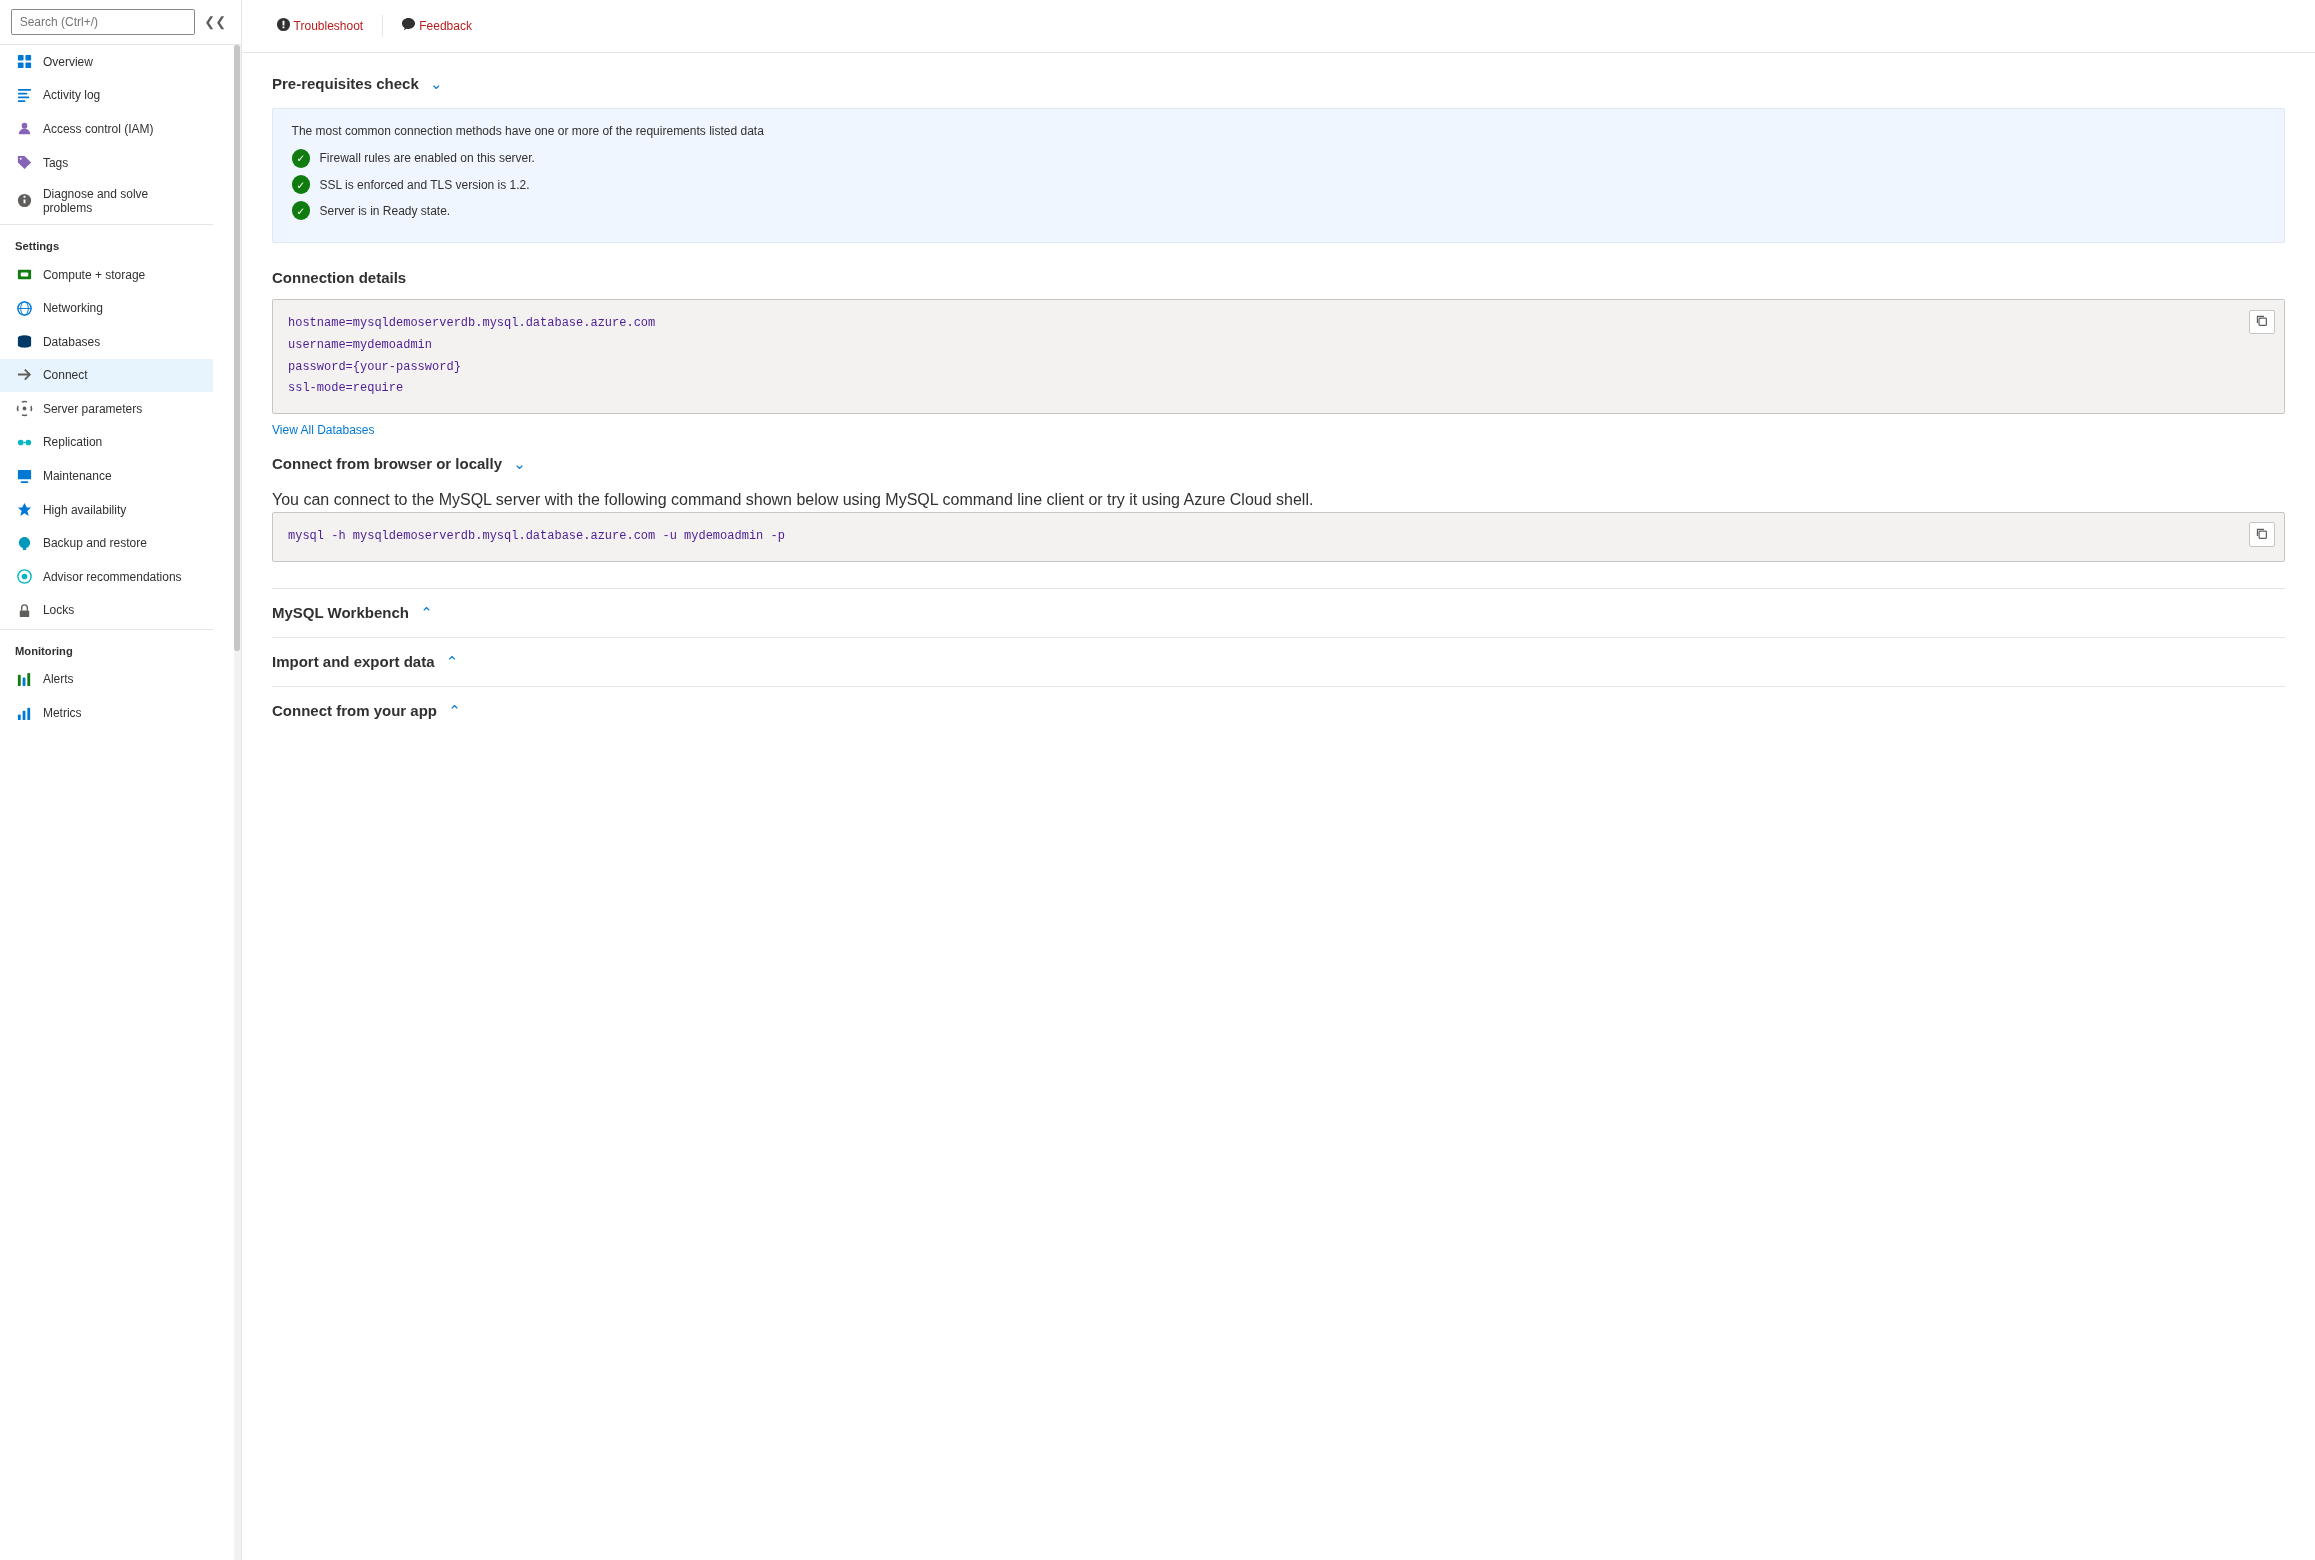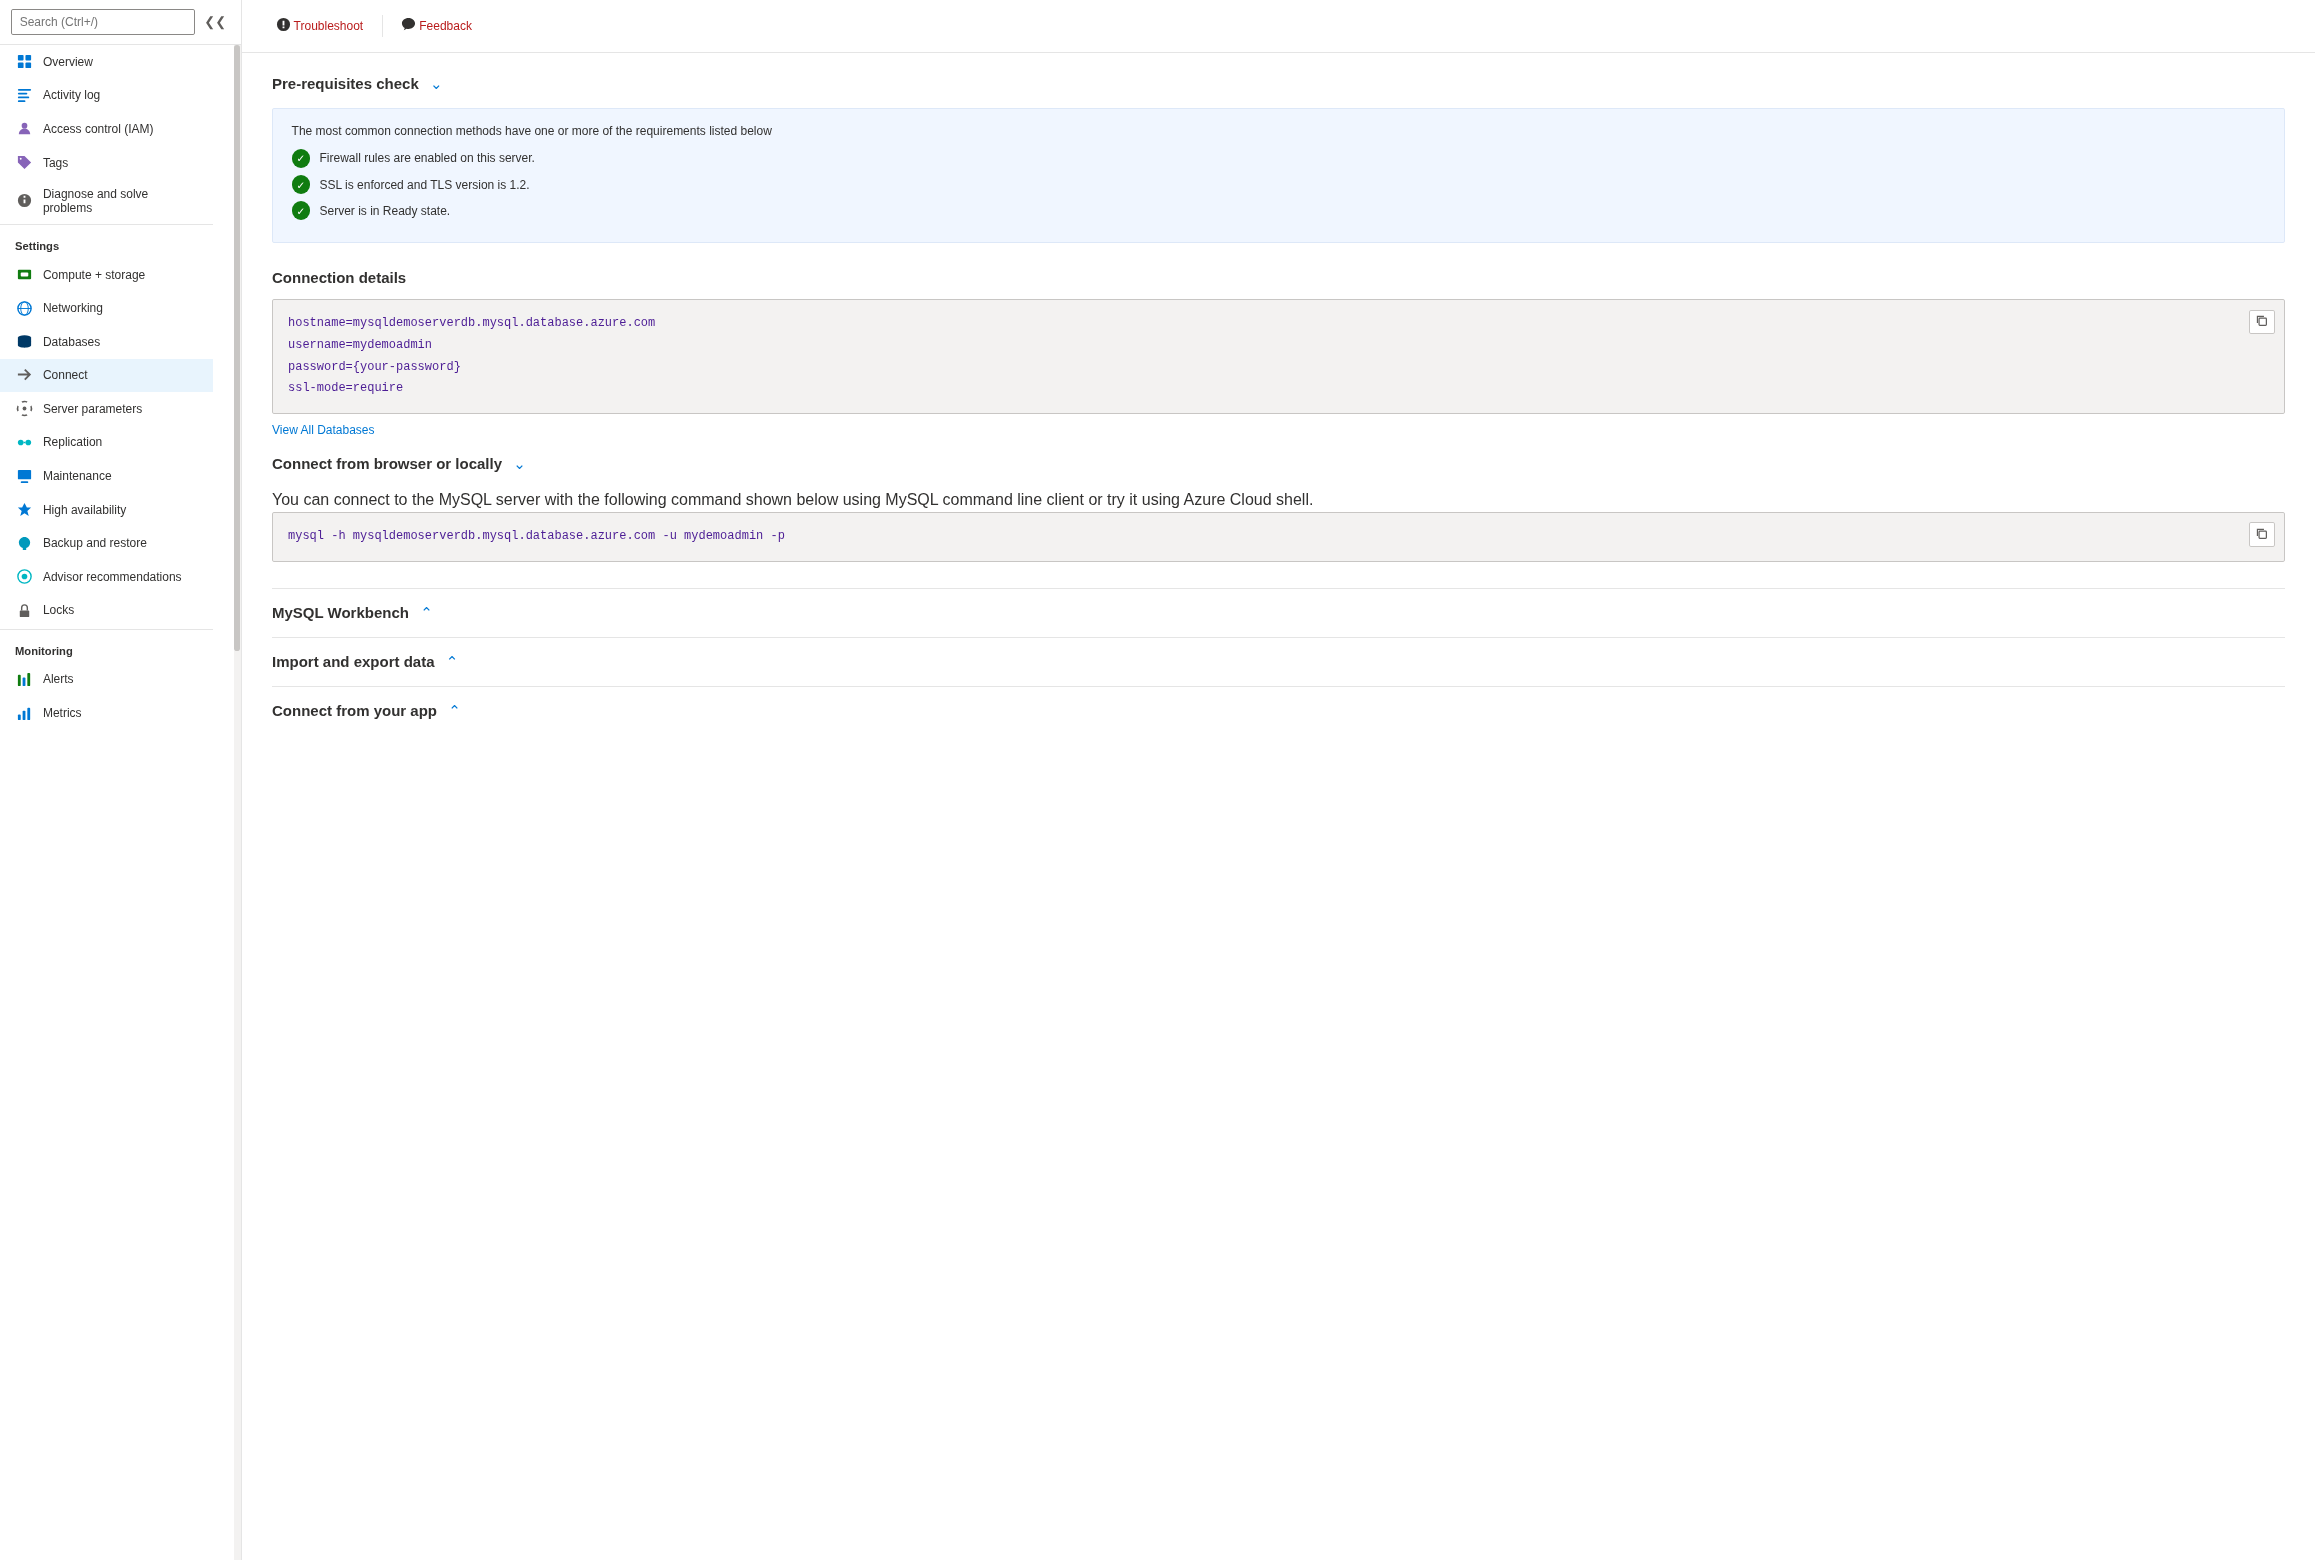--- a/index.html
+++ b/index.html
@@ -492,21 +492,21 @@
     </button>
   </div>
 
   <div class="content">
 
     <div class="section-header">
       <span class="section-title">Pre-requisites check</span>
       <span class="chevron-icon">⌄</span>
     </div>
     <div class="prereq-box">
-      <p class="prereq-intro">The most common connection methods have one or more of the requirements listed below</p>
+      <p class="prereq-intro">The most common connection methods have one or more of the requirements listed data</p>
       <div class="prereq-item">
         <span class="check-icon">✓</span>
         <span>Firewall rules are enabled on this server.</span>
       </div>
       <div class="prereq-item">
         <span class="check-icon">✓</span>
         <span>SSL is enforced and TLS version is 1.2.</span>
       </div>
       <div class="prereq-item">
         <span class="check-icon">✓</span>

